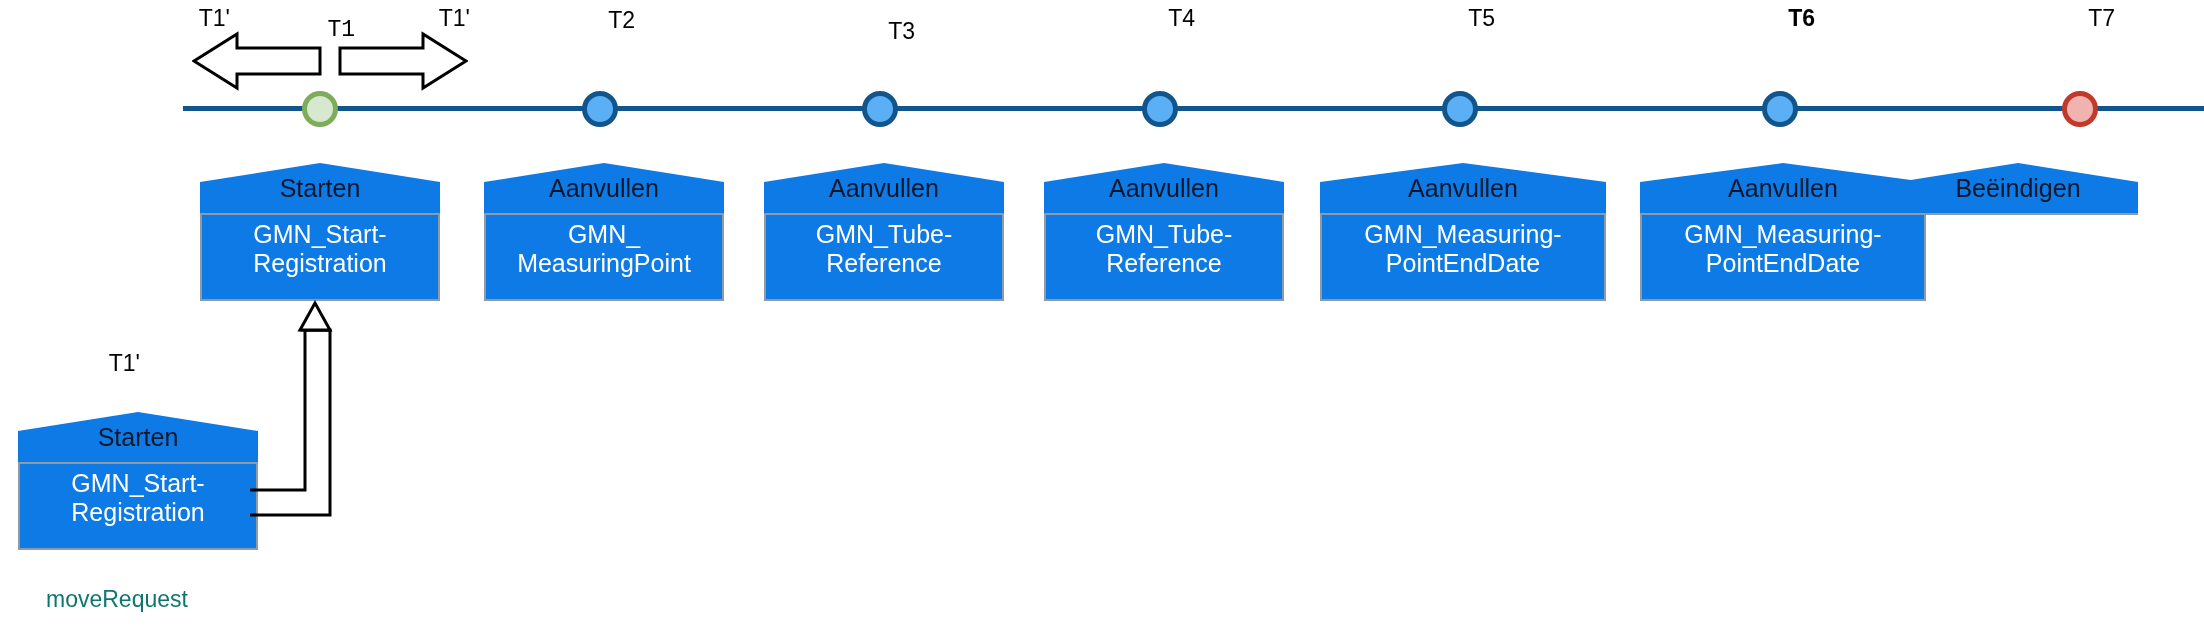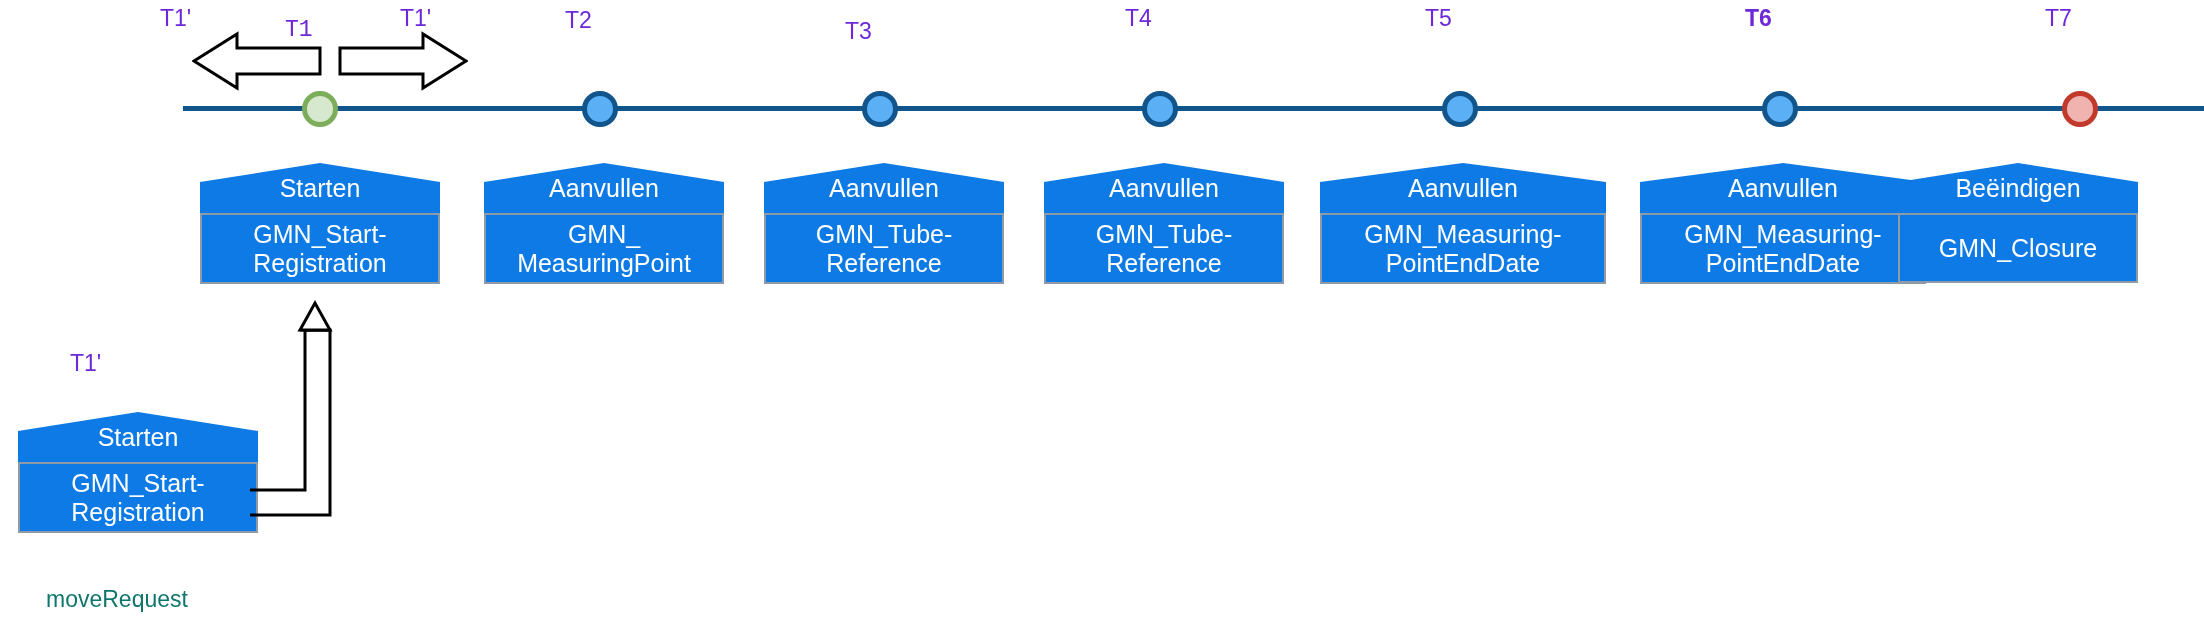--- a/index.html
+++ b/index.html
@@ -5,42 +5,42 @@
   html,body{margin:0;padding:0;background:#ffffff;}
   body{width:2204px;height:626px;position:relative;overflow:hidden;
        font-family:"Liberation Sans","DejaVu Sans",sans-serif;}
 
   .canvas{position:absolute;left:0;top:0;width:2204px;height:626px;}
 
   
   .axis{position:absolute;left:183px;top:106px;width:2021px;height:5px;
         background:#12558c;}
 
-  .tick-label{position:absolute;font-size:23px;color:#6d28d9;
-              text-align:left;white-space:nowrap;line-height:26px;}
+  .tick-label{position:absolute;font-size:23px;color:#000000;
+              text-align:right;white-space:nowrap;line-height:26px;}
 
   .node{position:absolute;border-radius:50%;box-sizing:border-box;}
   .node.blue{width:36px;height:36px;background:#5bb0f5;border:5px solid #12558c;}
   .node.green{width:36px;height:36px;background:#d6e8cd;border:5px solid #7cad5a;}
   .node.red{width:36px;height:36px;background:#f0b3b0;border:5px solid #c0392b;}
 
   
   .msgbox{position:absolute;box-sizing:border-box;}
   .msgbox .head{
       position:relative;width:100%;height:50px;
       background:#0d7ae5;
       clip-path:polygon(0% 100%, 0% 38%, 50% 0%, 100% 38%, 100% 100%);
-      color:#ffffff;font-size:25px;line-height:50px;text-align:center;
+      color:#0f172a;font-size:25px;line-height:50px;text-align:center;
       white-space:nowrap;overflow:hidden;
   }
   .msgbox .divider{width:100%;height:2px;background:#8e9aa6;}
   .msgbox .body{
       width:100%;background:#0d7ae5;color:#ffffff;
       font-size:25px;line-height:29px;text-align:center;
-      padding:5px 2px 4px 2px;box-sizing:border-box;
+      padding:5px 2px 21px 2px;box-sizing:border-box;
       border-left:2px solid #8e9aa6;border-right:2px solid #8e9aa6;
       border-bottom:2px solid #8e9aa6;
       display:flex;flex-direction:column;align-items:center;justify-content:center;
   }
   .msgbox .body span{display:block;white-space:nowrap;}
   .msgbox.tall .body{min-height:68px;}
   .msgbox.short .body{min-height:68px;}
 
   .ellipsis{position:absolute;color:#0d7ae5;font-size:20px;line-height:8px;
             letter-spacing:2px;}
@@ -139,23 +139,20 @@
     <div class="body">
       <span>GMN_Measuring-</span>
       <span>PointEndDate</span>
     </div>
   </div>
   <div class="ellipsis" style="left:1775px;top:208px;">...</div>
 
   <div class="msgbox short" style="left:1898px;top:163px;width:240px;">
     <div class="head">Beëindigen</div>
     <div class="divider"></div>
-    <div class="body">
-      <span>GMN_Closure</span>
-    </div>
   </div>
 
   <div class="tick-label" style="left:70px;top:350px;width:70px;">T1'</div>
 
   <div class="msgbox tall" style="left:18px;top:412px;width:240px;">
     <div class="head">Starten</div>
     <div class="divider"></div>
     <div class="body">
       <span>GMN_Start-</span>
       <span>Registration</span>

